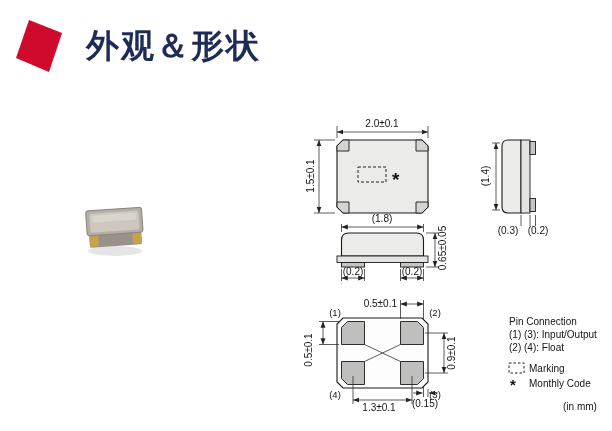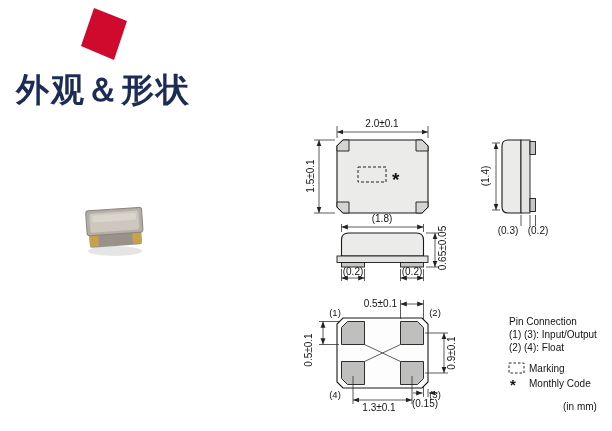--- a/index.html
+++ b/index.html
@@ -1,19 +1,19 @@
 <!DOCTYPE html>
 <html><head>
 <meta charset="utf-8">
 <style>
   * { box-sizing: border-box; }
   html,body { margin:0; padding:0; background:#ffffff; }
   body { font-family:"Liberation Sans", sans-serif; }
   .page { position:relative; width:612px; height:431px; background:#ffffff; overflow:hidden; }
-  .header { position:absolute; left:16px; top:8px; display:flex; align-items:center; gap:8px;flex-direction:column; }
+  .header { position:absolute; left:16px; top:20px; display:flex; align-items:center; gap:24px; }
   .title { font-size:33px; font-weight:bold; color:#1d2b57; letter-spacing:2px; white-space:nowrap; }
   .photo { position:absolute; left:84px; top:204px; }
   .drawing { position:absolute; left:295px; top:110px; }
   svg text { fill:#141414; font-family:"Liberation Sans", sans-serif; }
   .dimtext { font-size:10px; }
   .pintext { font-size:9.5px; }
   .notetext { font-size:10px; }
   .notetitle { font-size:10px; }
   .star { font-weight:bold; }
   .dim { stroke:#333; stroke-width:0.8; fill:none; }

